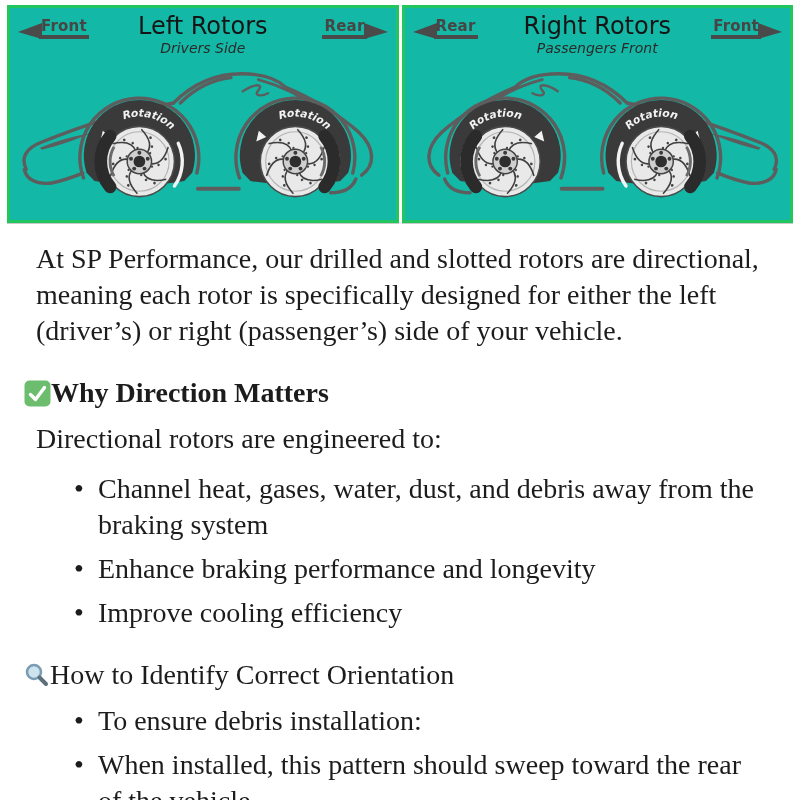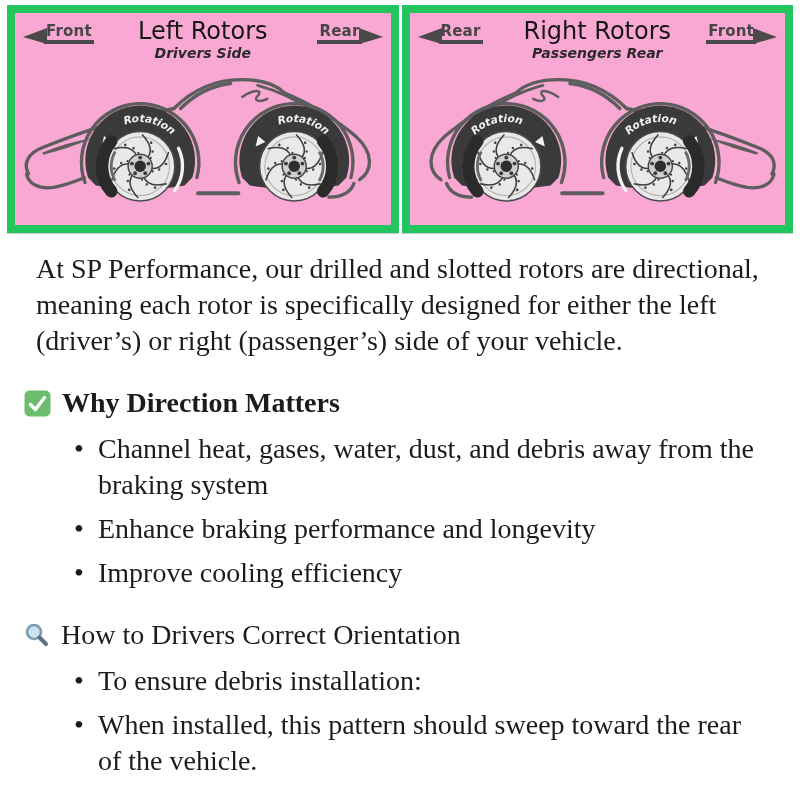--- a/index.html
+++ b/index.html
@@ -1,36 +1,36 @@
 <!DOCTYPE html>
 <html><head>
 <meta charset="utf-8">
 <style>
   html,body{margin:0;padding:0;background:#ffffff;width:800px;}
   body{font-family:"Liberation Serif", serif;color:#1c1c1c;}
   
   .panels{display:flex;gap:3px;padding:5px 7px 0 7px;}
-  .panel{flex:1;border:8px solid #22c55e;background:#f9a8d4;box-shadow:0 1px 0 #c9c9c9;min-width:0;}
+  .panel{flex:1;border:3px solid #22c55e;background:#14b8a6;box-shadow:0 1px 0 #c9c9c9;min-width:0;}
   .panel-head{position:relative;height:50px;padding-top:6px;text-align:center;
               font-family:"DejaVu Sans", sans-serif;}
   .panel-title{font-size:24px;font-weight:400;line-height:1.05;color:#151515;}
-  .panel-sub{font-size:14px;font-weight:700;font-style:italic;color:#2a2a2a;margin-top:1px;}
+  .panel-sub{font-size:14px;font-weight:400;font-style:italic;color:#2a2a2a;margin-top:1px;}
   .dir{position:absolute;top:10px;display:flex;align-items:center;}
   .dir.left{left:8px;}
   .dir.right{right:8px;}
   .dir .lbl{font-size:15px;font-weight:700;color:#464646;border-bottom:4px solid #4a4a4a;
             line-height:1.1;padding:0 2px 0 2px;letter-spacing:.2px;}
   .tri{width:0;height:0;border-top:9px solid transparent;border-bottom:7px solid transparent;margin-bottom:-6px;}
   .tri.l{border-right:24px solid #4a4a4a;margin-right:-3px;}
   .tri.r{border-left:24px solid #4a4a4a;margin-left:-3px;}
   .car-svg{display:block;width:100%;height:156px;}
   
   .content{padding:10px 24px 20px 24px;font-size:28px;line-height:36px;}
   .content p{margin:8px 0 14px 12px;max-width:744px;}
-  .sec-head{display:flex;align-items:center;gap:11px;margin:26px 0 10px 0;}
+  .sec-head{display:flex;align-items:center;margin:26px 0 10px 0;}
   .sec-head .txt{font-size:28px;}
   .sec-head.bold .txt{font-weight:700;}
   .icon-box{flex:0 0 auto;display:inline-flex;}
   ul{list-style:none;margin:10px 0 16px 0;padding:0 0 0 42px;max-width:700px;}
   li{position:relative;padding-left:24px;margin:8px;}
   li::before{content:"\2022";position:absolute;left:0;top:0;}
 </style>
 </head>
 <body>
 
@@ -147,21 +147,21 @@
     </svg>
   </div>
 
   <div class="panel">
     <div class="panel-head">
       <div class="dir left">
         <span class="tri l"></span>
         <span class="lbl">Rear</span>
       </div>
       <div class="panel-title">Right Rotors</div>
-      <div class="panel-sub">Passengers Rear</div>
+      <div class="panel-sub">Passengers Front</div>
       <div class="dir right">
         <span class="lbl">Front</span>
         <span class="tri r"></span>
       </div>
     </div>
 
     <svg class="car-svg" viewBox="0 0 390 160" preserveAspectRatio="xMidYMid meet">
       <defs>
         <path id="tpR1" d="M 58.3 80.6 A 46 46 0 0 1 129.6 64.8" fill="none"></path>
         <path id="tpR2" d="M 218.3 80.6 A 46 46 0 0 1 289.6 64.8" fill="none"></path>
@@ -182,35 +182,36 @@
   <div class="sec-head bold">
     <span class="icon-box">
       <svg width="27" height="27" viewBox="0 0 27 27">
         <rect x="0.5" y="0.5" width="26" height="26" rx="5" fill="#6dbd6e"></rect>
         <path d="M 6.5 14.5 L 11.5 19.5 L 20.5 7.5" fill="none" stroke="#ffffff" stroke-width="3.4" stroke-linecap="round" stroke-linejoin="round"></path>
       </svg>
     </span>
     <span class="txt">Why Direction Matters</span>
   </div>
 
+  <p>Directional rotors are engineered to:</p>
 
   <ul>
     <li>Channel heat, gases, water, dust, and debris away from the braking system</li>
     <li>Enhance braking performance and longevity</li>
     <li>Improve cooling efficiency</li>
   </ul>
 
   <div class="sec-head">
     <span class="icon-box">
       <svg width="26" height="26" viewBox="0 0 26 26">
         <circle cx="10" cy="10" r="7" fill="#cde3ee" stroke="#7b9cb3" stroke-width="2.6"></circle>
         <line x1="15.5" y1="15.5" x2="22" y2="22" stroke="#5b6f7d" stroke-width="4" stroke-linecap="round"></line>
       </svg>
     </span>
-    <span class="txt">How to Drivers Correct Orientation</span>
+    <span class="txt">How to Identify Correct Orientation</span>
   </div>
 
   <ul>
     <li>To ensure debris installation:</li>
     <li>When installed, this pattern should sweep toward the rear of the vehicle.</li>
   </ul>
 
 </div>
 
 </body></html>

